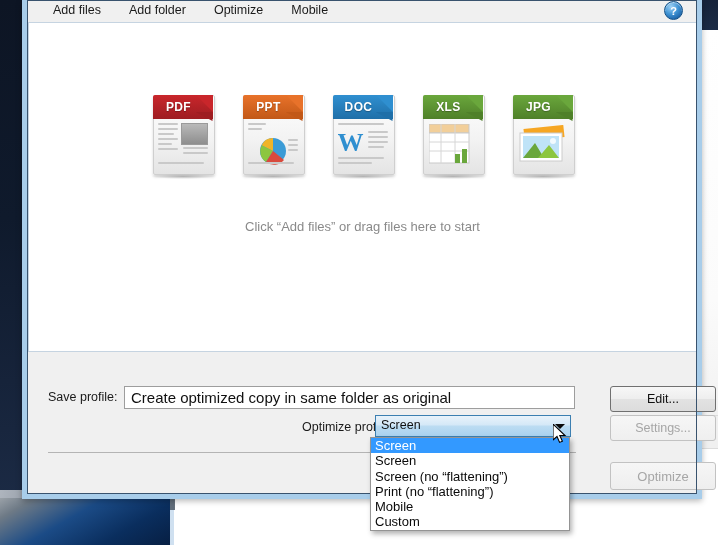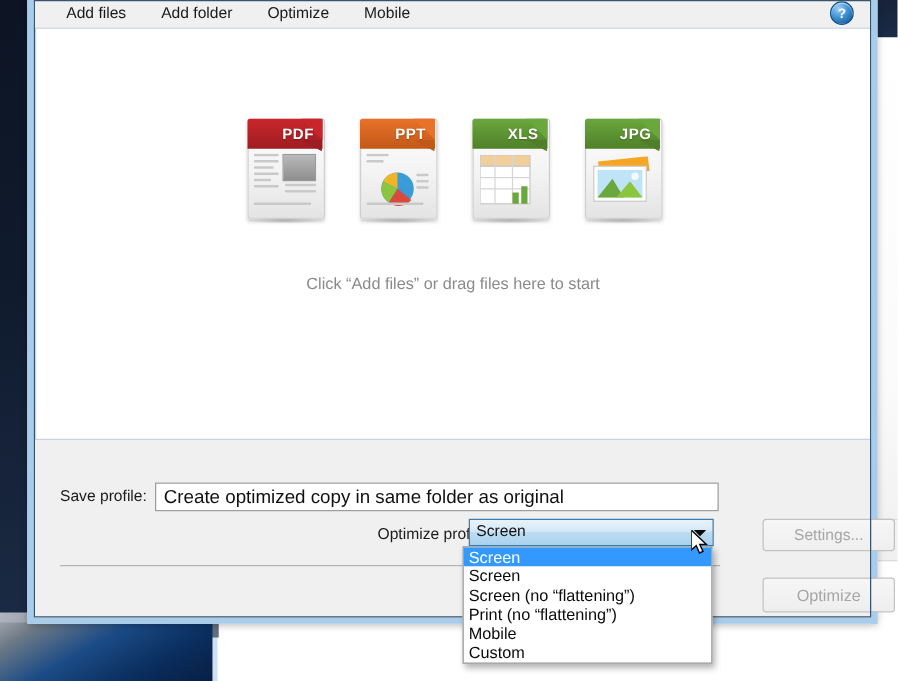--- a/index.html
+++ b/index.html
@@ -112,21 +112,20 @@
   .fi-band {
     position: absolute; left: 4px; top: 4px; width: 60px; height: 24px;
     border-radius: 2px 2px 0 0;
   }
   .fi-label {
     position: absolute; left: 4px; top: 6px; width: 52px; height: 20px;
     color: #ffffff; font-size: 12px; font-weight: bold;
     display: flex; align-items: center; justify-content: center;
     letter-spacing: .4px;
     text-shadow: 0 1px 1px rgba(0,0,0,.28);
-    margin-left: 15px;
   }
   .fi-fold {
     position: absolute; right: 4px; top: 4px; width: 0; height: 0;
     border-left: 17px solid transparent;
     border-top: 17px solid rgba(0,0,0,.22);
   }
   .fi-fold2 {
     position: absolute; right: 4px; top: 21px; width: 17px; height: 9px;
     clip-path: polygon(0 0, 100% 0, 100% 100%);
   }
@@ -292,20 +291,44 @@
                 <path d="M25 22 L13.6 16.2 A13 13 0 0 0 18 33 Z" fill="#8cc63f"></path>
                 <path d="M25 22 L18 33 A13 13 0 0 0 36 31 Z" fill="#d94a3d"></path>
               </svg>
               <div style="position:absolute;right:0;top:16px">
                 <div class="line" style="width:10px"></div>
                 <div class="line" style="width:10px"></div>
                 <div class="line" style="width:10px"></div>
               </div>
               <div style="position:absolute;left:0;bottom:1px">
                 <div class="line" style="width:46px"></div>
+              </div>
+            </div>
+            <div class="fi-shadow"></div>
+          </div>
+          <div class="file-icon">
+            <div class="fi-body"></div>
+            <div class="fi-band" style="background: linear-gradient(rgb(47, 143, 208) 0%, rgb(31, 111, 168) 100%);"></div>
+            <div class="fi-fold2" style="background: rgb(31, 111, 168);"></div>
+            <div class="fi-fold" style="border-top-color: rgb(47, 143, 208);"></div>
+            <div class="fi-label">DOC</div>
+            <div class="fi-content">
+              <div style="position:absolute;left:0;top:0">
+                <div class="line" style="width:46px"></div>
+              </div>
+              <div style="position:absolute;left:0;top:7px;font-size:26px;line-height:26px;font-weight:bold;color:#2f8fd0;font-family:'Liberation Serif',serif">W</div>
+              <div style="position:absolute;right:0;top:8px">
+                <div class="line" style="width:20px"></div>
+                <div class="line" style="width:20px"></div>
+                <div class="line" style="width:20px"></div>
+                <div class="line" style="width:16px"></div>
+              </div>
+              <div style="position:absolute;left:0;bottom:1px">
+                <div class="line" style="width:46px"></div>
+                <div class="line" style="width:34px"></div>
               </div>
             </div>
             <div class="fi-shadow"></div>
           </div>
           <div class="file-icon">
             <div class="fi-body"></div>
             <div class="fi-band" style="background: linear-gradient(rgb(106, 167, 60) 0%, rgb(79, 128, 41) 100%);"></div>
             <div class="fi-fold2" style="background: rgb(79, 128, 41);"></div>
             <div class="fi-fold" style="border-top-color: rgb(106, 167, 60);"></div>
             <div class="fi-label">XLS</div>
@@ -342,20 +365,21 @@
             <div class="fi-shadow"></div>
           </div>
         </div>
       <div class="drop-hint">Click “Add files” or drag files here to start</div>
     </div>
 
     <div class="panel">
       <div class="row-save">
         <div class="lbl-save">Save profile:</div>
         <input class="input-save" type="text" readonly="" value="Create optimized copy in same folder as original" style="">
+        <div class="btn btn-edit">Edit...</div>
       </div>
 
       <div class="lbl-optimize">Optimize profile:</div>
       <div class="combo">
         <span class="combo-text">Screen</span>
         <span class="combo-arrow"></span>
       </div>
       <div class="btn btn-settings disabled">Settings...</div>
 
       <div class="separator"></div>

